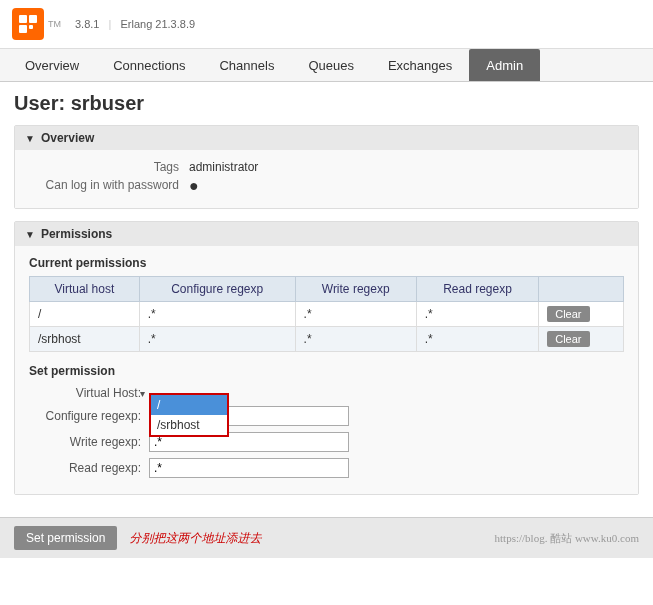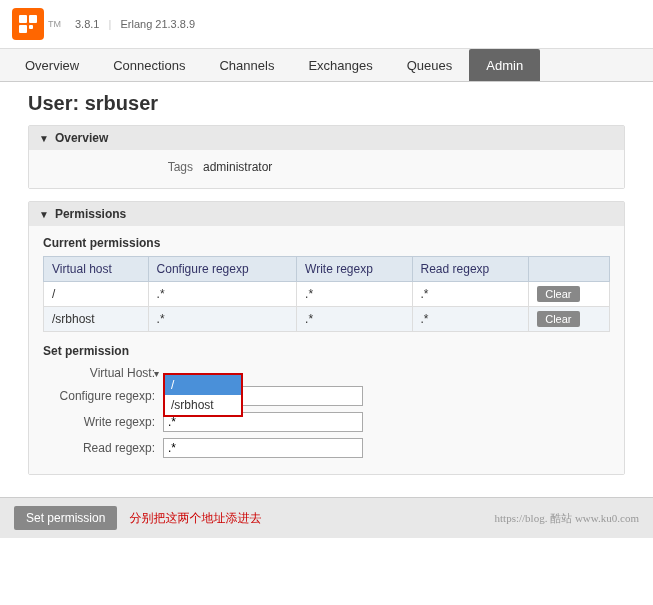--- a/index.html
+++ b/index.html
@@ -14,21 +14,21 @@
     .logo-tm { font-size: 9px; color: #999; vertical-align: super; }
     .version-info { font-size: 11px; color: #666; margin-left: 14px; }
     .version-sep { color: #ccc; margin: 0 6px; }
 
     
     .nav { display: flex; background: #f5f5f5; border-bottom: 1px solid #ccc; padding: 0 8px; }
     .nav-item { padding: 8px 16px; cursor: pointer; font-size: 13px; color: #333; text-decoration: none; border-top: 1px solid transparent; border-left: 1px solid transparent; border-right: 1px solid transparent; }
     .nav-item.active { background: #666; color: #fff; border-radius: 2px 2px 0 0; }
 
     
-    .content { padding: 10px 28px; }
+    .content { padding: 10px 14px; }
 
     
     .page-title { font-size: 20px; font-weight: bold; color: #333; margin-bottom: 10px; }
 
     
     .section { border: 1px solid #ddd; margin-bottom: 12px; border-radius: 2px; }
     .section-header { background: #e8e8e8; padding: 5px 10px; font-weight: bold; font-size: 12px; display: flex; align-items: center; cursor: pointer; }
     .section-header .arrow { margin-right: 6px; font-size: 10px; }
     .section-body { padding: 10px 14px; background: #f9f9f9; }
 
@@ -36,21 +36,21 @@
     .info-row { display: flex; margin-bottom: 4px; }
     .info-label { width: 160px; text-align: right; color: #666; padding-right: 10px; font-size: 12px; }
     .info-value { color: #333; font-size: 12px; }
     .dot { font-size: 16px; line-height: 1; }
 
     
     .permissions-header { font-size: 12px; font-weight: bold; margin-bottom: 6px; }
 
     
     .perm-table { width: 100%; border-collapse: collapse; font-size: 12px; margin-bottom: 12px; }
-    .perm-table th { background: #e0e8f0; padding: 5px 8px; text-align: left; border: 1px solid #c0ccd8; font-weight: normal; color: #336; }
+    .perm-table th { background: #e0e8f0; padding: 5px 8px; text-align: center; border: 1px solid #c0ccd8; font-weight: normal; color: #336; }
     .perm-table td { padding: 4px 8px; border: 1px solid #ddd; }
     .perm-table tr:nth-child(even) td { background: #f0f4f8; }
     .perm-table tr:nth-child(odd) td { background: #fff; }
     .clear-btn { background: #888; color: #fff; border: none; padding: 2px 8px; cursor: pointer; font-size: 11px; border-radius: 2px; }
 
     
     .set-perm-title { font-size: 12px; font-weight: bold; margin-bottom: 8px; color: #333; }
     .form-row { display: flex; align-items: center; margin-bottom: 6px; }
     .form-label { width: 120px; text-align: right; padding-right: 8px; font-size: 12px; color: #555; }
     .form-control { font-size: 12px; padding: 2px 4px; border: 1px solid #aaa; }
@@ -58,21 +58,21 @@
 
     
     .dropdown-container { position: relative; display: inline-block; }
     .dropdown-list { position: absolute; top: 100%; left: 0; background: #fff; border: 2px solid #c00; min-width: 80px; z-index: 10; }
     .dropdown-option { padding: 3px 6px; font-size: 12px; cursor: pointer; }
     .dropdown-option.selected { background: #4a90d9; color: #fff; }
 
     
     .bottom-bar { background: #e8e8e8; border-top: 1px solid #ccc; padding: 8px 14px; display: flex; align-items: center; }
     .set-perm-btn { background: #888; color: #fff; border: none; padding: 5px 12px; font-size: 12px; cursor: pointer; border-radius: 2px; margin-right: 12px; }
-    .hint-text { color: #c00; font-size: 12px; flex: 1; }
+    .hint-text { color: #c00; font-size: 12px; flex: 1; font-style: italic; }
     .watermark { font-size: 11px; color: #999; text-align: right; font-family: Liberation Serif, serif; }
   </style>
 </head>
 <body>
 
 <div class="header">
   <div class="logo">
     <div class="logo-icon">
       <svg viewBox="0 0 22 22" fill="none">
         <rect x="2" y="2" width="8" height="8" rx="1" fill="white"></rect>
@@ -89,42 +89,46 @@
     <span>Erlang</span>
     <span> </span>
     <span>21.3.8.9</span>
   </div>
 </div>
 
 <div class="nav">
   <a class="nav-item">Overview</a>
   <a class="nav-item">Connections</a>
   <a class="nav-item">Channels</a>
+  <a class="nav-item">Queues</a>
   <a class="nav-item">Exchanges</a>
-  <a class="nav-item">Queues</a>
   <a class="nav-item active">Admin</a>
 </div>
 
 <div class="content">
 
   <div class="page-title">
     <span>User:</span>
     <span> </span>
     <span>srbuser</span>
   </div>
 
   <div class="section">
     <div class="section-header">
       <span class="arrow">▼</span>
       <span>Overview</span>
     </div>
     <div class="section-body">
       <div class="info-row">
         <span class="info-label">Tags</span>
         <span class="info-value">administrator</span>
+      </div>
+      <div class="info-row">
+        <span class="info-label">Can log in with password</span>
+        <span class="info-value dot">●</span>
       </div>
     </div>
   </div>
 
   <div class="section">
     <div class="section-header">
       <span class="arrow">▼</span>
       <span>Permissions</span>
     </div>
     <div class="section-body">

